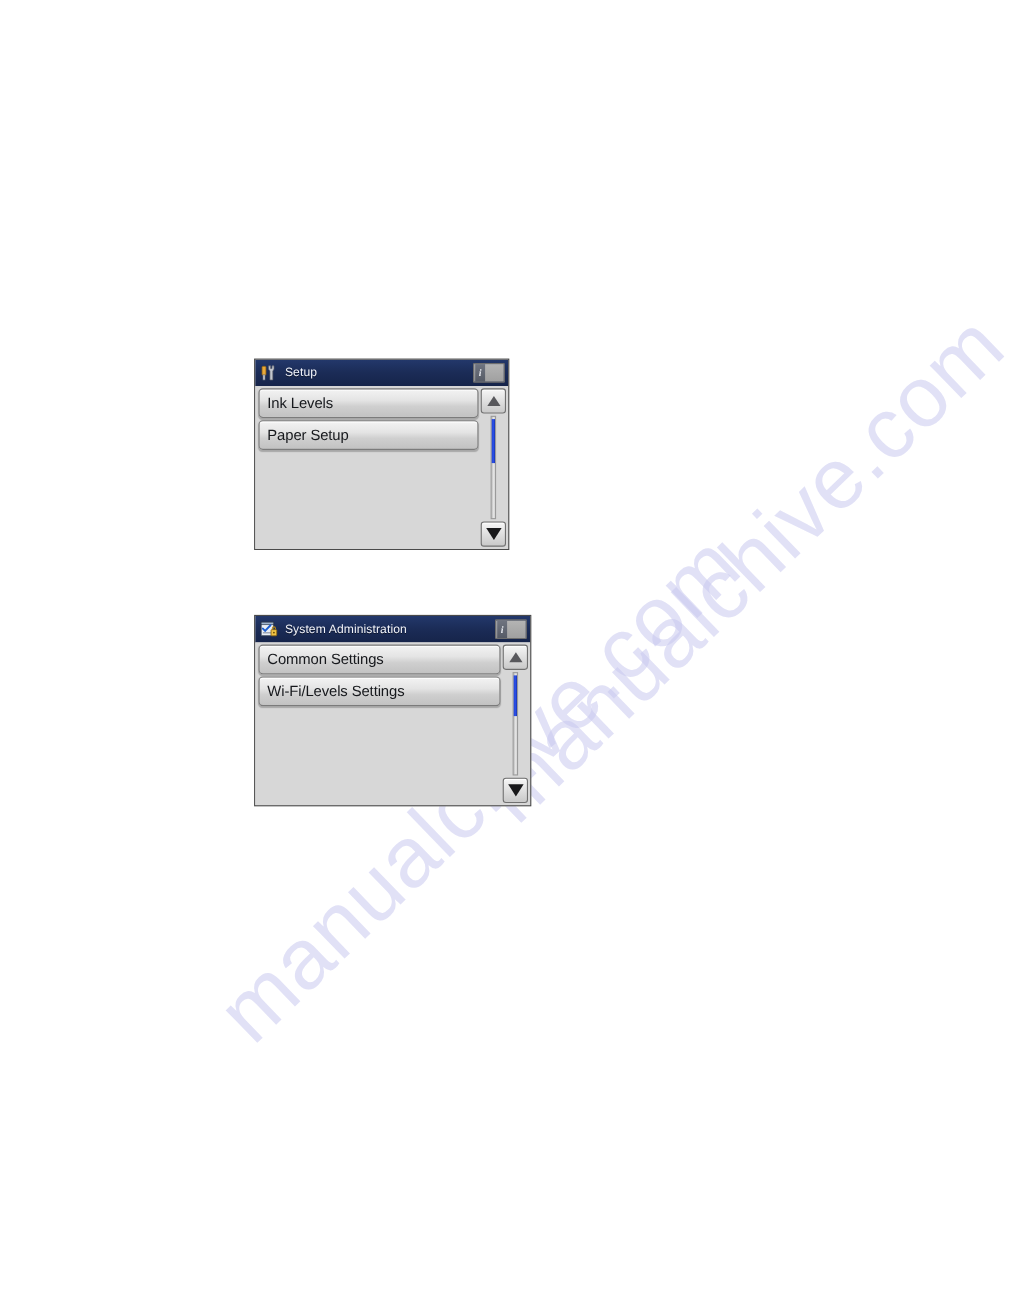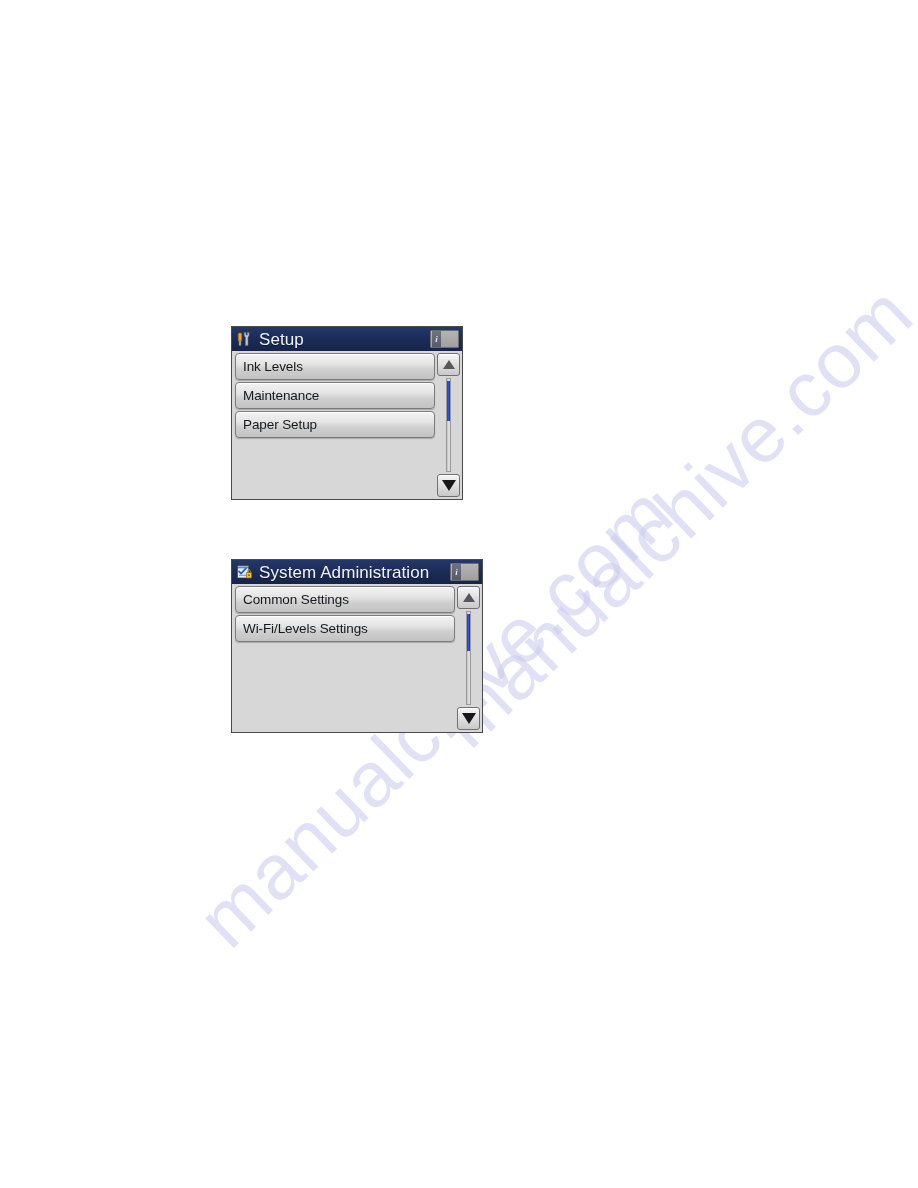--- a/index.html
+++ b/index.html
@@ -61,21 +61,21 @@
   }
   .lcd-title-icon {
     width: 18px;
     height: 18px;
     flex: 0 0 18px;
     margin-right: 5px;
     display: block;
   }
   .lcd-title-text {
     color: #f2f4fb;
-    font-size: 17px;
+    font-size: 11px;
     font-family: "Liberation Sans", sans-serif;
     line-height: 1;
     letter-spacing: 0.1px;
     white-space: nowrap;
     text-shadow: 0 1px 0 rgba(0,0,0,0.5);
   }
   .lcd-help-btn {
     position: absolute;
     right: 3px;
     top: 3px;
@@ -213,21 +213,20 @@
     </svg>
     <span class="lcd-title-text">Setup</span>
     <div class="lcd-help-btn">
       <span class="lcd-help-glyph">i</span>
     </div>
   </div>
 
   <div class="lcd-body">
     <div class="lcd-list">
       <div class="lcd-row">Ink Levels</div>
-      <div class="lcd-row">Maintenance</div>
       <div class="lcd-row">Paper Setup</div>
     </div>
 
     <div class="lcd-scrollbar">
       <div class="sb-track">
         <div class="sb-thumb" id="setup-thumb" style="top: 2%; height: 44%;"></div>
       </div>
       <div class="sb-btn sb-up">
         <span class="sb-arrow-up"></span>
       </div>

